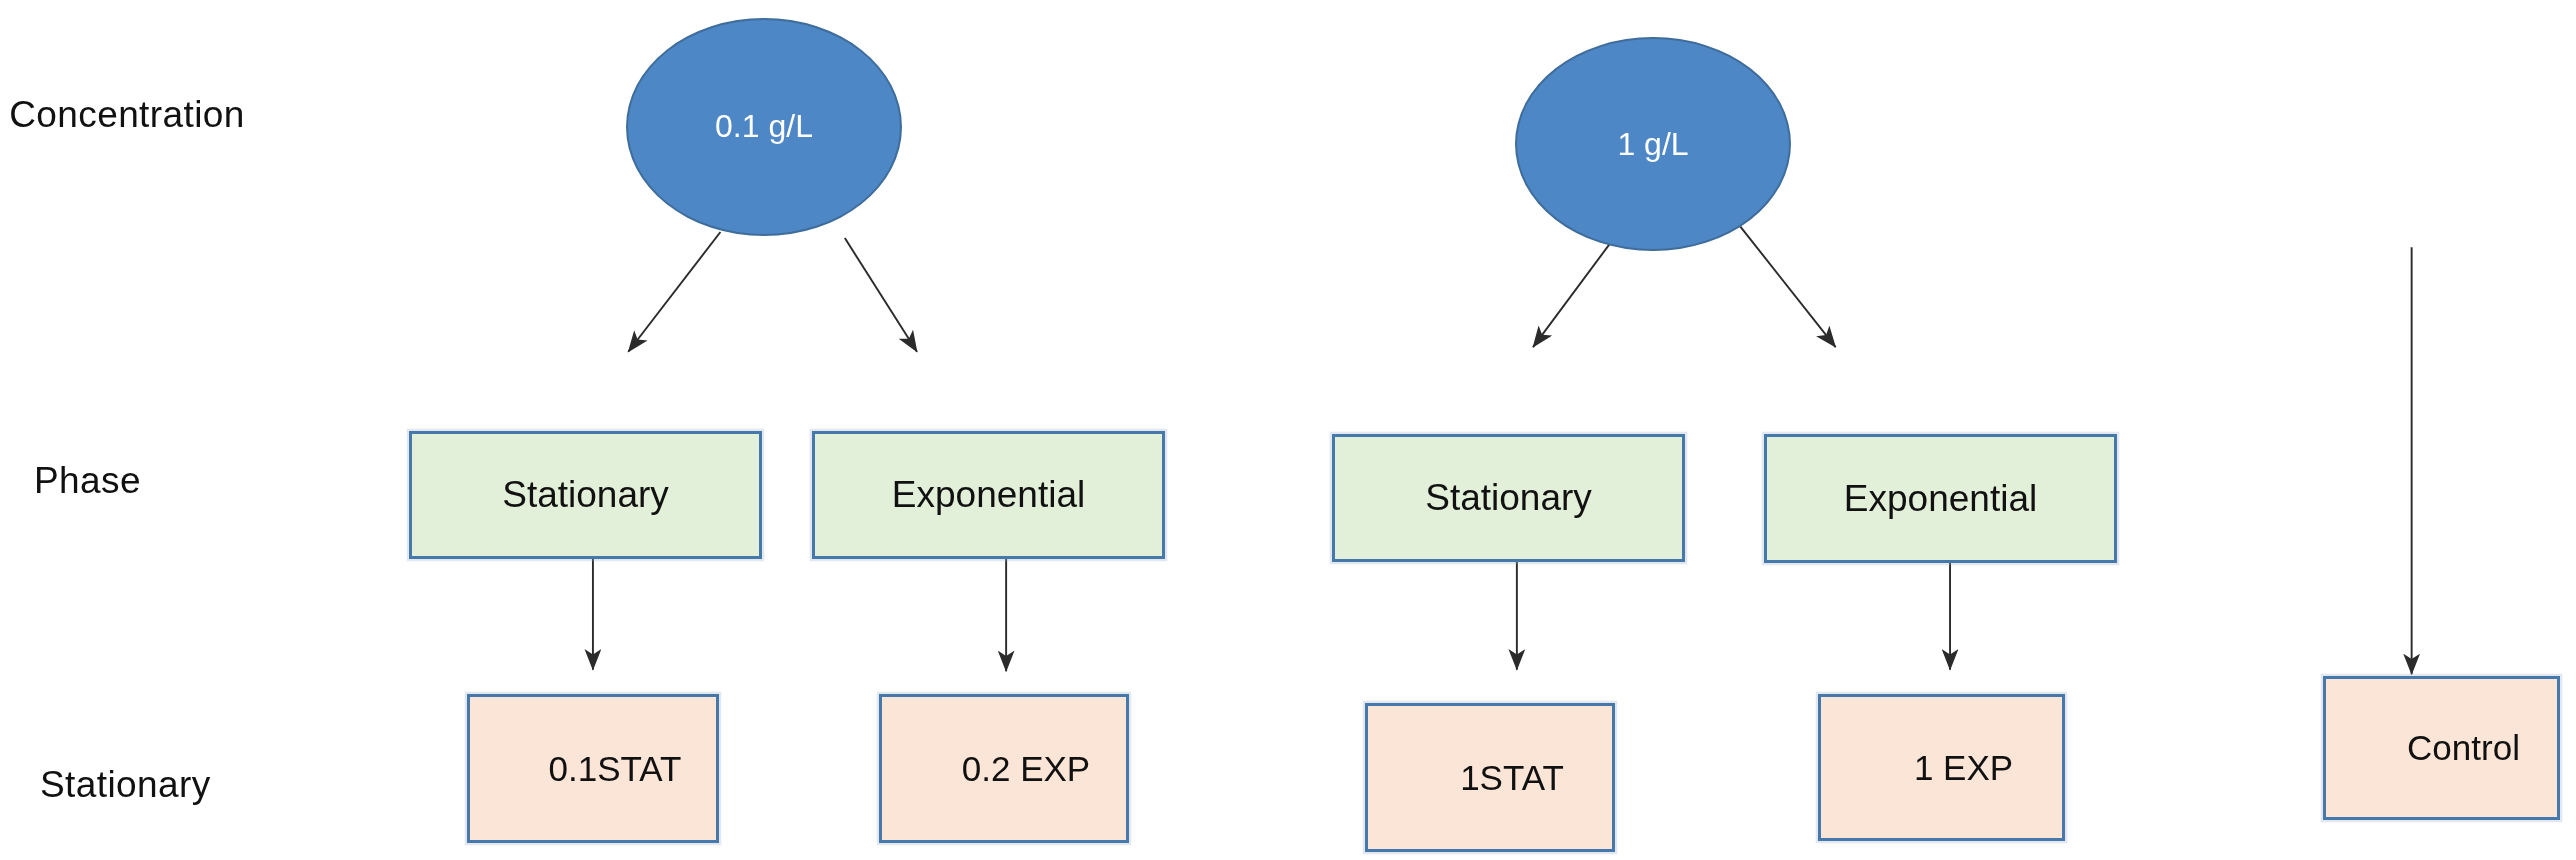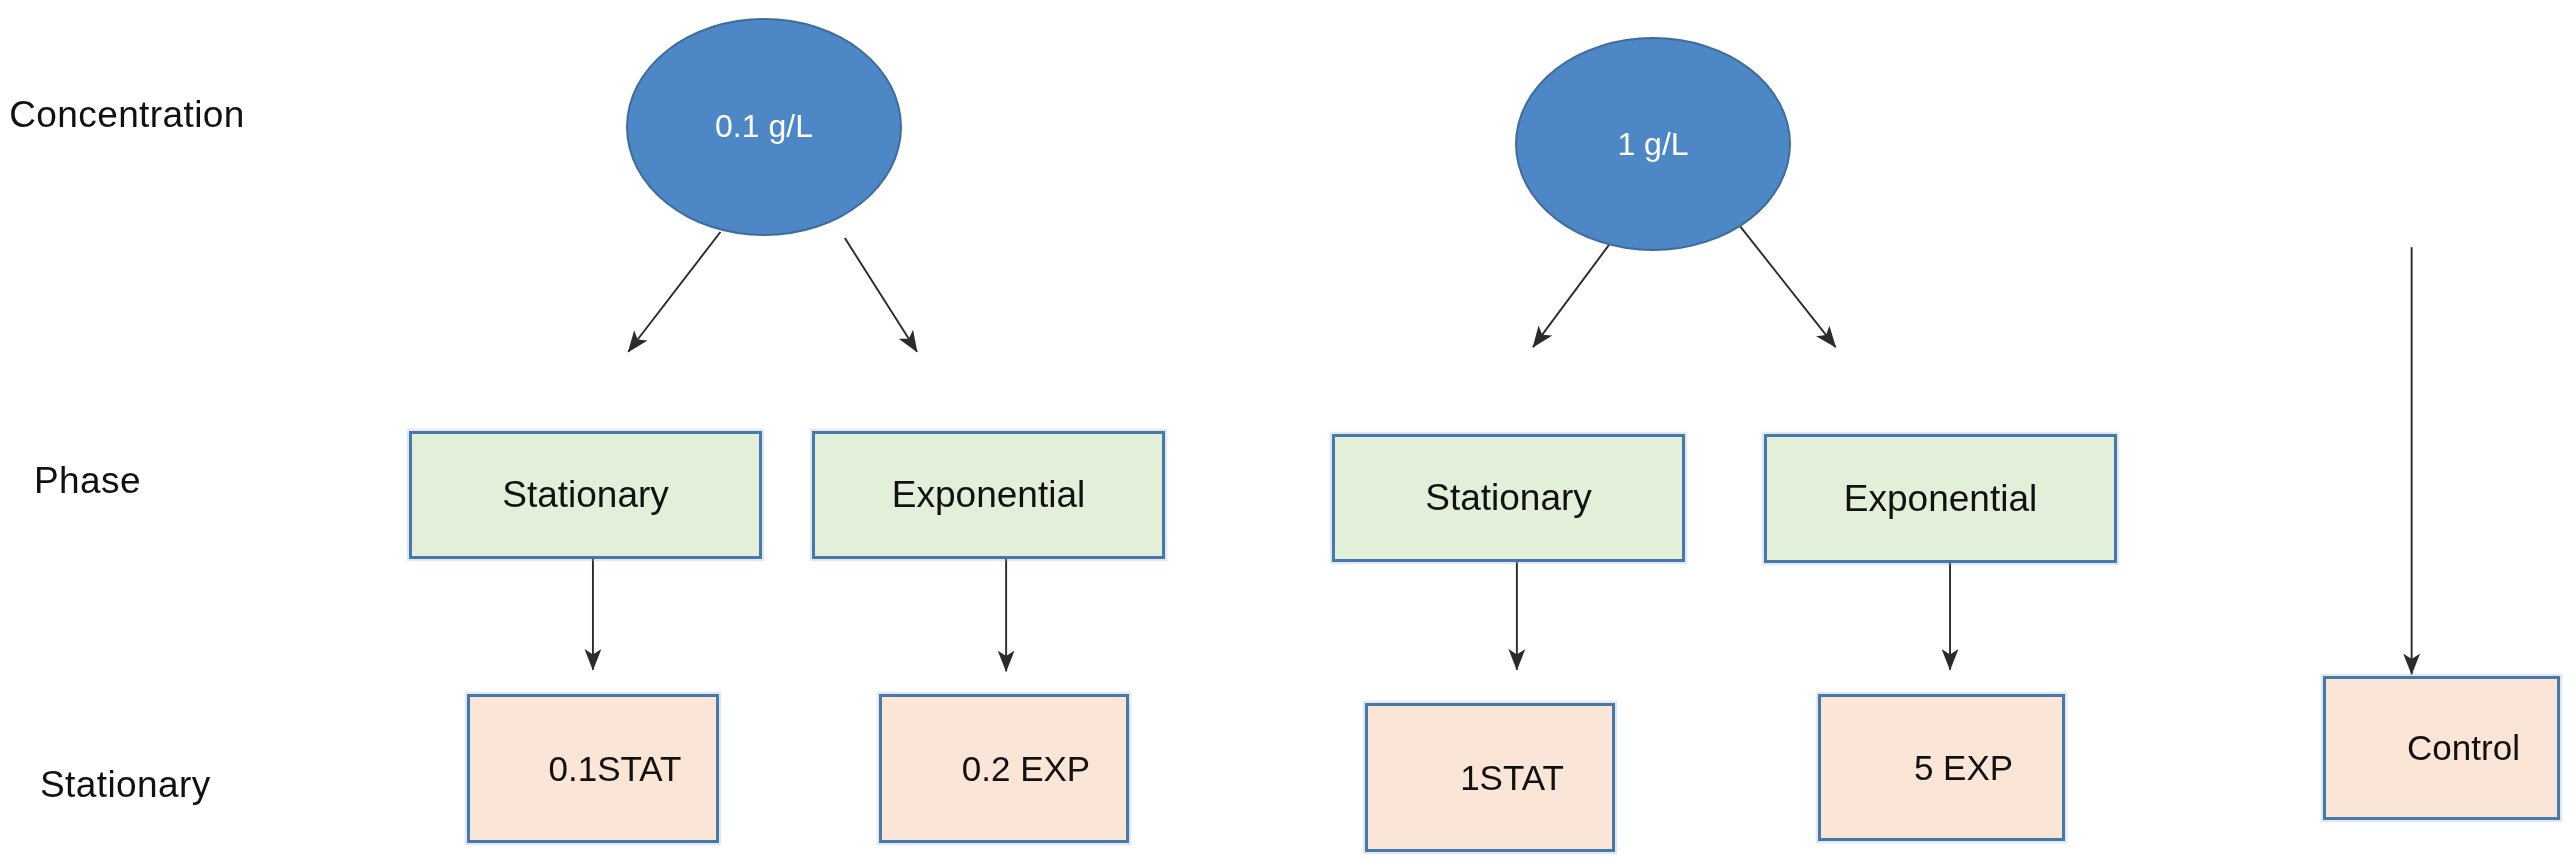--- a/index.html
+++ b/index.html
@@ -112,20 +112,20 @@
   <div class="box treatment t1">
     <span>0.1STAT</span>
   </div>
   <div class="box treatment t2">
     <span>0.2 EXP</span>
   </div>
   <div class="box treatment t3">
     <span>1STAT</span>
   </div>
   <div class="box treatment t4">
-    <span>5 EXP</span>
+    <span>1 EXP</span>
   </div>
   <div class="box treatment t5">
     <span>Control</span>
   </div>
 
 </div>
 
 
 </body></html>

